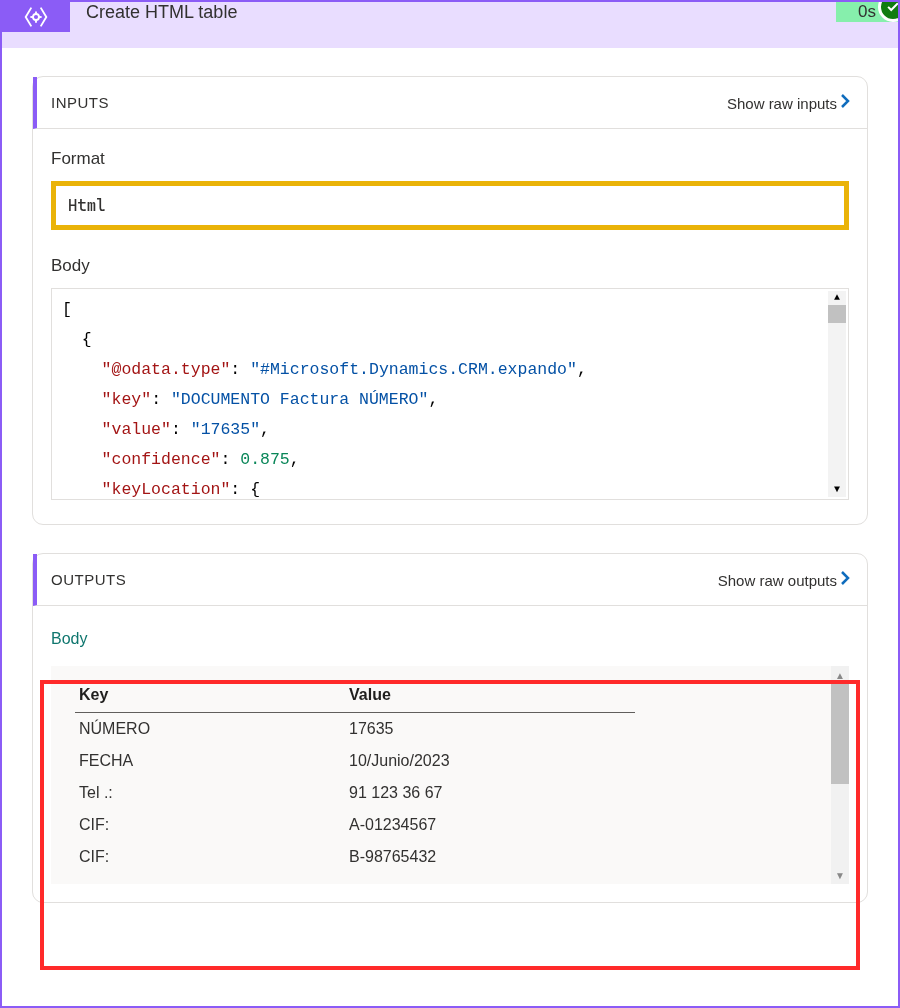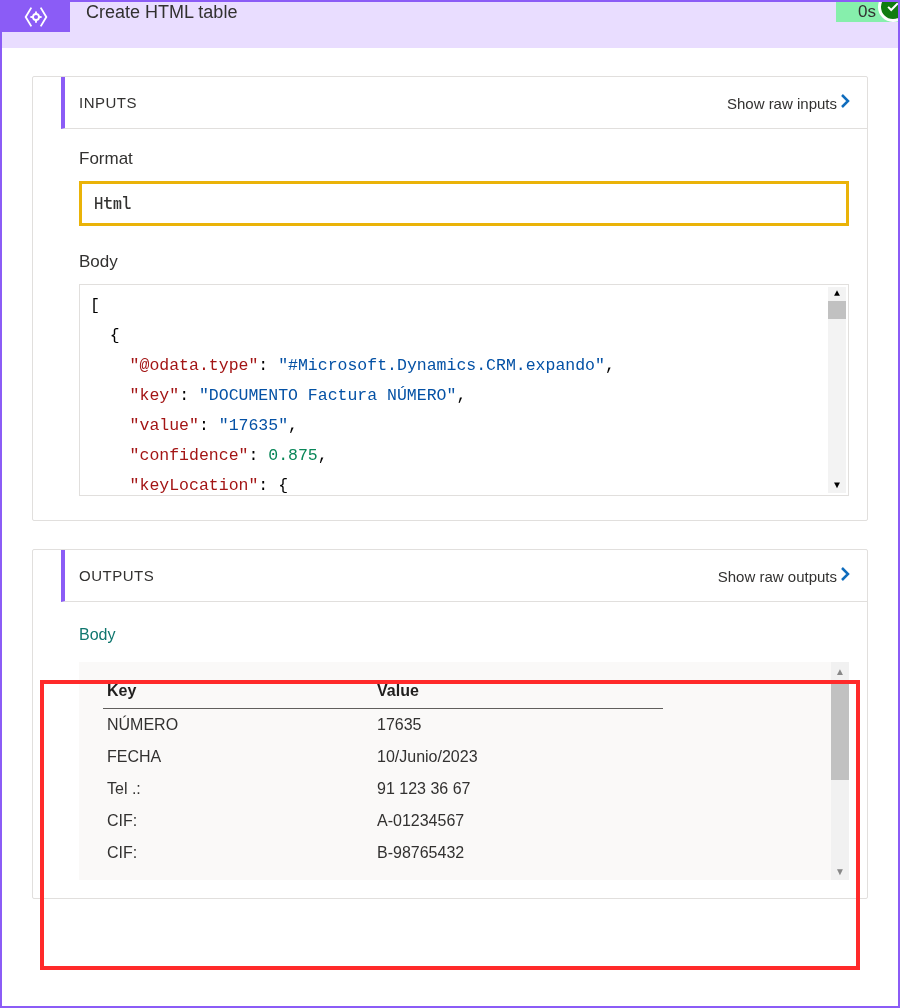--- a/index.html
+++ b/index.html
@@ -57,22 +57,21 @@
       justify-content: center;
       z-index: 10;
     }
     .success-badge svg { width: 16px; height: 16px; }
 
     .content { padding: 28px 30px 20px 30px; }
 
     .panel {
       border: 1px solid #e1dfdd;
       margin-bottom: 28px;
-      border-radius: 2px;
-      padding-left: 28px;
+      border-radius: 11px;
     }
     .panel-header {
       display: flex;
       align-items: center;
       justify-content: space-between;
       height: 52px;
       border-left: 4px solid #8b5cf6;
       border-bottom: 1px solid #e1dfdd;
       padding: 0 14px 0 14px;
     }
@@ -93,21 +92,21 @@
     .chevron-right svg { width: 16px; height: 16px; }
 
     .panel-body { padding: 20px 18px 24px 18px; }
 
     .field-label {
       font-size: 17px;
       color: #323130;
       margin-bottom: 12px;
     }
     .format-box {
-      border: 3px solid #eab308;
+      border: 5px solid #eab308;
       padding: 10px 12px;
       font-family: "Cascadia Mono", Consolas, monospace;
       font-size: 16px;
       color: #323130;
       margin-bottom: 26px;
     }
     .code-box {
       border: 1px solid #e1dfdd;
       height: 212px;
       position: relative;

